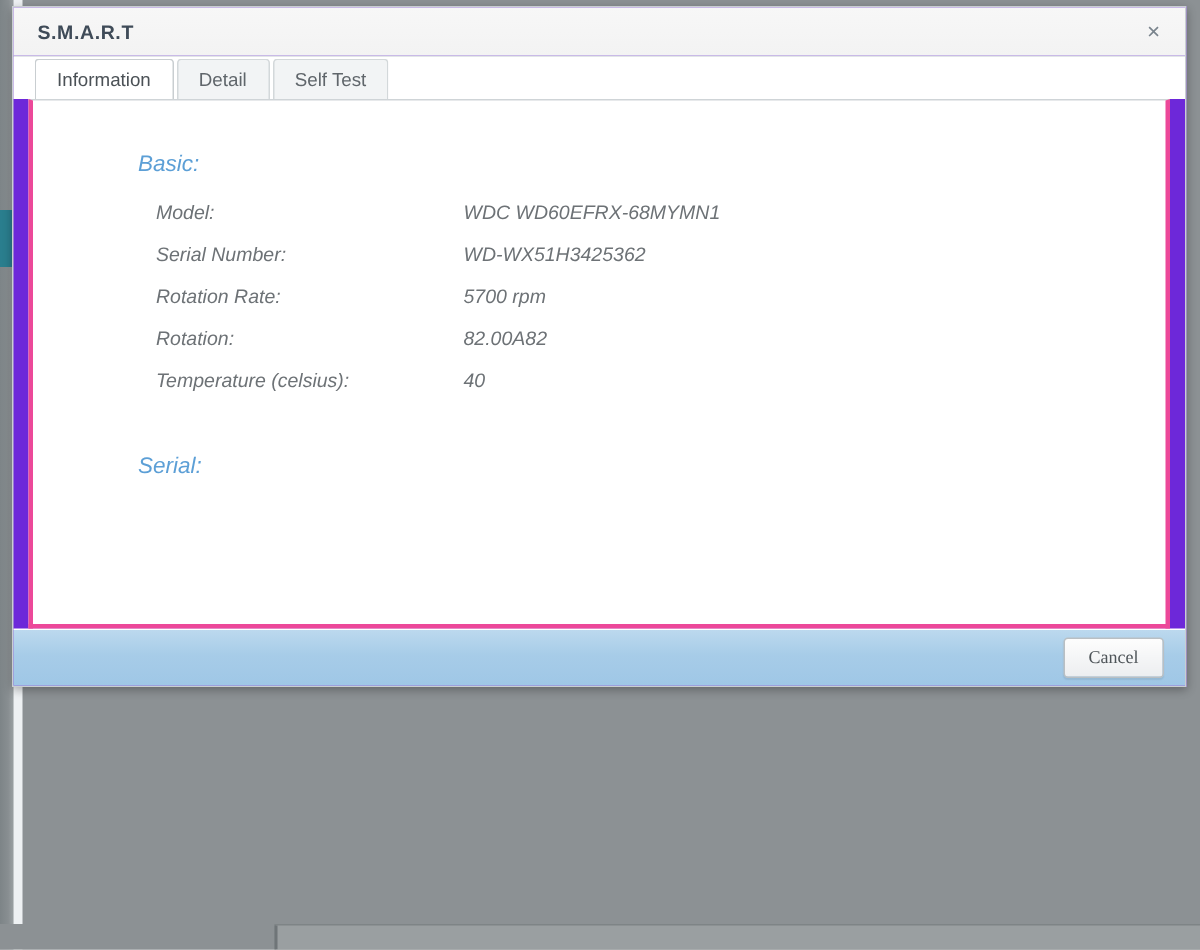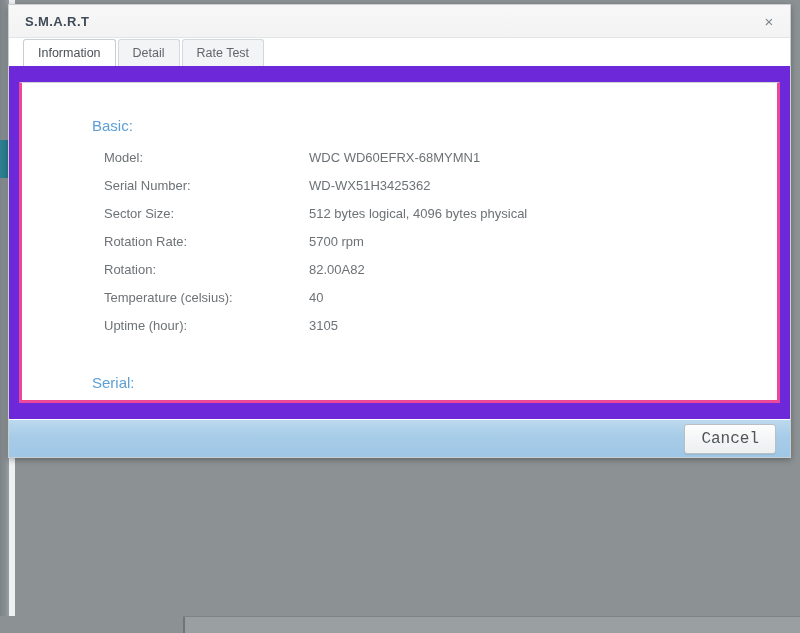--- a/index.html
+++ b/index.html
@@ -148,27 +148,28 @@
   .tab.active {
     background: #ffffff;
     color: #4b5156;
     border-color: #c9ced1;
     z-index: 3;
   }
 
   
   #content-panel {
     flex: 1;
-    margin: 16px 10px;
+    margin: 0 10px;
     background: #ffffff;
     border: 3px solid #ec4899;
     border-top: 1px solid #cfd4d7;
     overflow: hidden;
     position: relative;
     box-sizing: border-box;
+    font-style: italic;
   }
   #content-inner {
     padding: 34px 0 0 70px;
   }
   .section-title {
     font-size: 15px;
     color: #5c9fd6;
     margin: 0 0 16px 0;
     font-weight: normal;
   }
@@ -199,22 +200,22 @@
     min-height: 38px;
     background: linear-gradient(to bottom, #bcd9ee 0%, #a7cce8 45%, #9fc7e6 100%);
     border-top: 1px solid #ffffff;
     display: flex;
     align-items: center;
     justify-content: flex-end;
     padding-right: 14px;
     box-sizing: border-box;
   }
   #cancel-button {
-    font-family: Liberation Mono, monospace;
-    font-size: 16px;
+    font-family: Liberation Serif, serif;
+    font-size: 12px;
     color: #4e5458;
     background: linear-gradient(to bottom, #fdfdfd 0%, #eceef0 100%);
     border: 1px solid #b9bfc3;
     border-radius: 3px;
     padding: 5px 16px;
     cursor: pointer;
     box-shadow: 0 1px 1px rgba(0,0,0,0.08);
   }
 </style>
 </head>
@@ -233,58 +234,50 @@
 <div id="dialog">
 
   <div id="dialog-header">
     <span id="dialog-title">S.M.A.R.T</span>
     <span id="close-button">×</span>
   </div>
 
   <div id="tabbar">
     <div class="tab active">Information</div>
     <div class="tab">Detail</div>
-    <div class="tab">Rate Test</div>
+    <div class="tab">Self Test</div>
   </div>
 
   <div id="content-panel">
     <div id="content-inner">
 
       <h2 class="section-title">Basic:</h2>
 
       <table class="kv">
         <tbody>
           <tr>
             <td class="kv-label">Model:</td>
             <td class="kv-value">WDC WD60EFRX-68MYMN1</td>
           </tr>
           <tr>
             <td class="kv-label">Serial Number:</td>
             <td class="kv-value">WD-WX51H3425362</td>
           </tr>
           <tr>
-            <td class="kv-label">Sector Size:</td>
-            <td class="kv-value">512 bytes logical, 4096 bytes physical</td>
-          </tr>
-          <tr>
             <td class="kv-label">Rotation Rate:</td>
             <td class="kv-value">5700 rpm</td>
           </tr>
           <tr>
             <td class="kv-label">Rotation:</td>
             <td class="kv-value">82.00A82</td>
           </tr>
           <tr>
             <td class="kv-label">Temperature (celsius):</td>
             <td class="kv-value">40</td>
           </tr>
-          <tr>
-            <td class="kv-label">Uptime (hour):</td>
-            <td class="kv-value">3105</td>
-          </tr>
         </tbody>
       </table>
 
       <h2 class="section-title other">Serial:</h2>
 
 
     </div>
   </div>
 
   <div id="dialog-footer">

